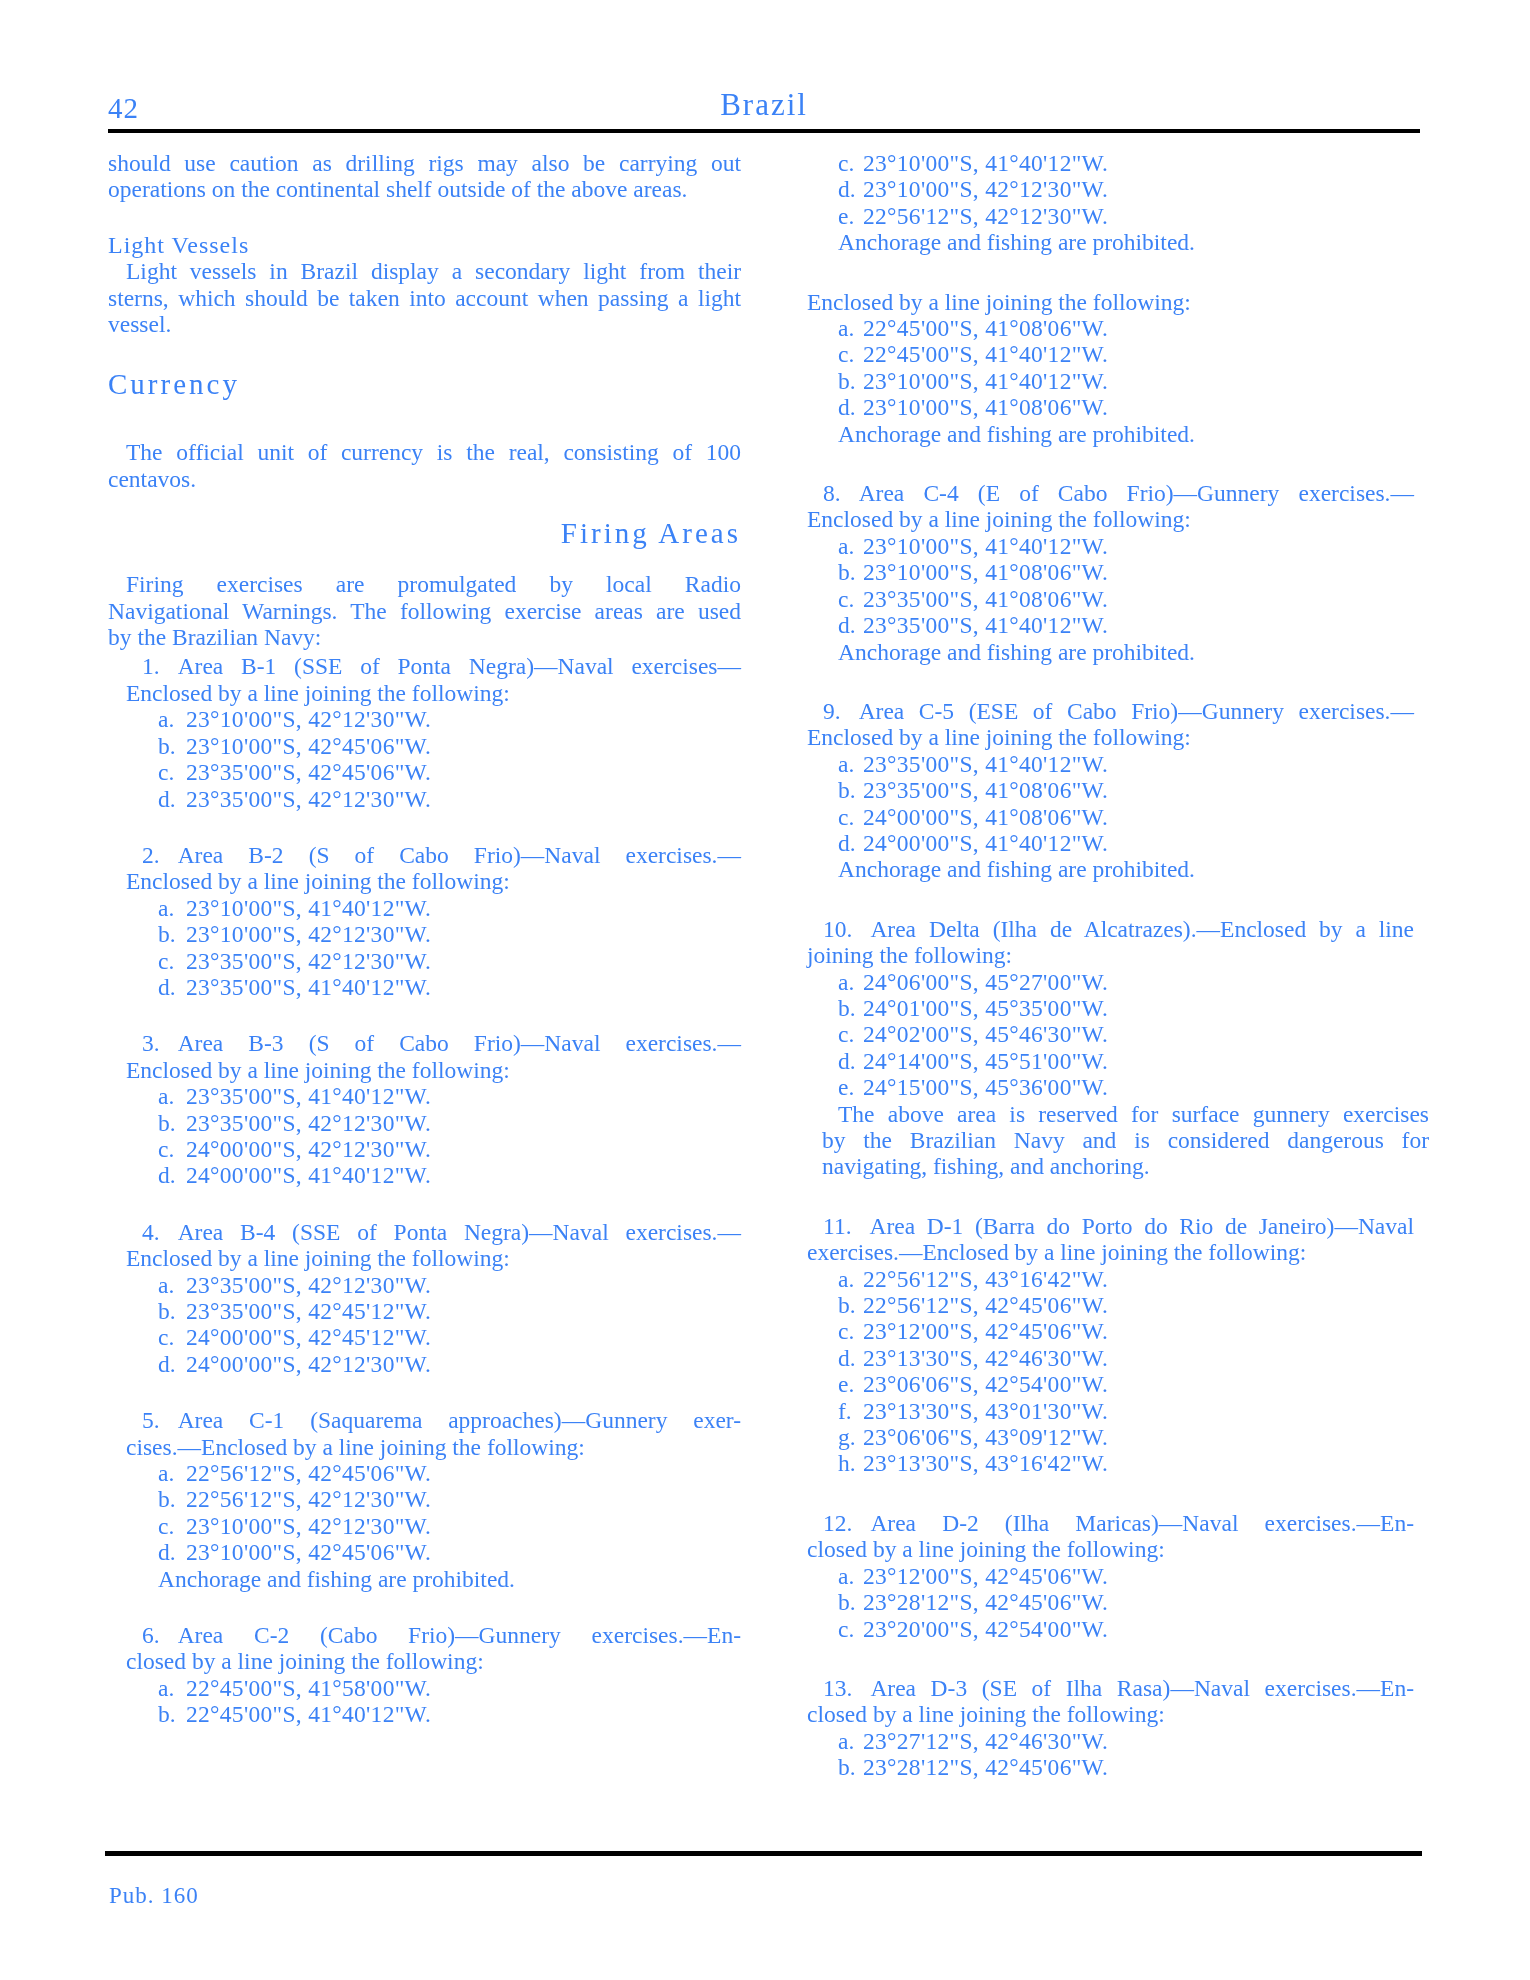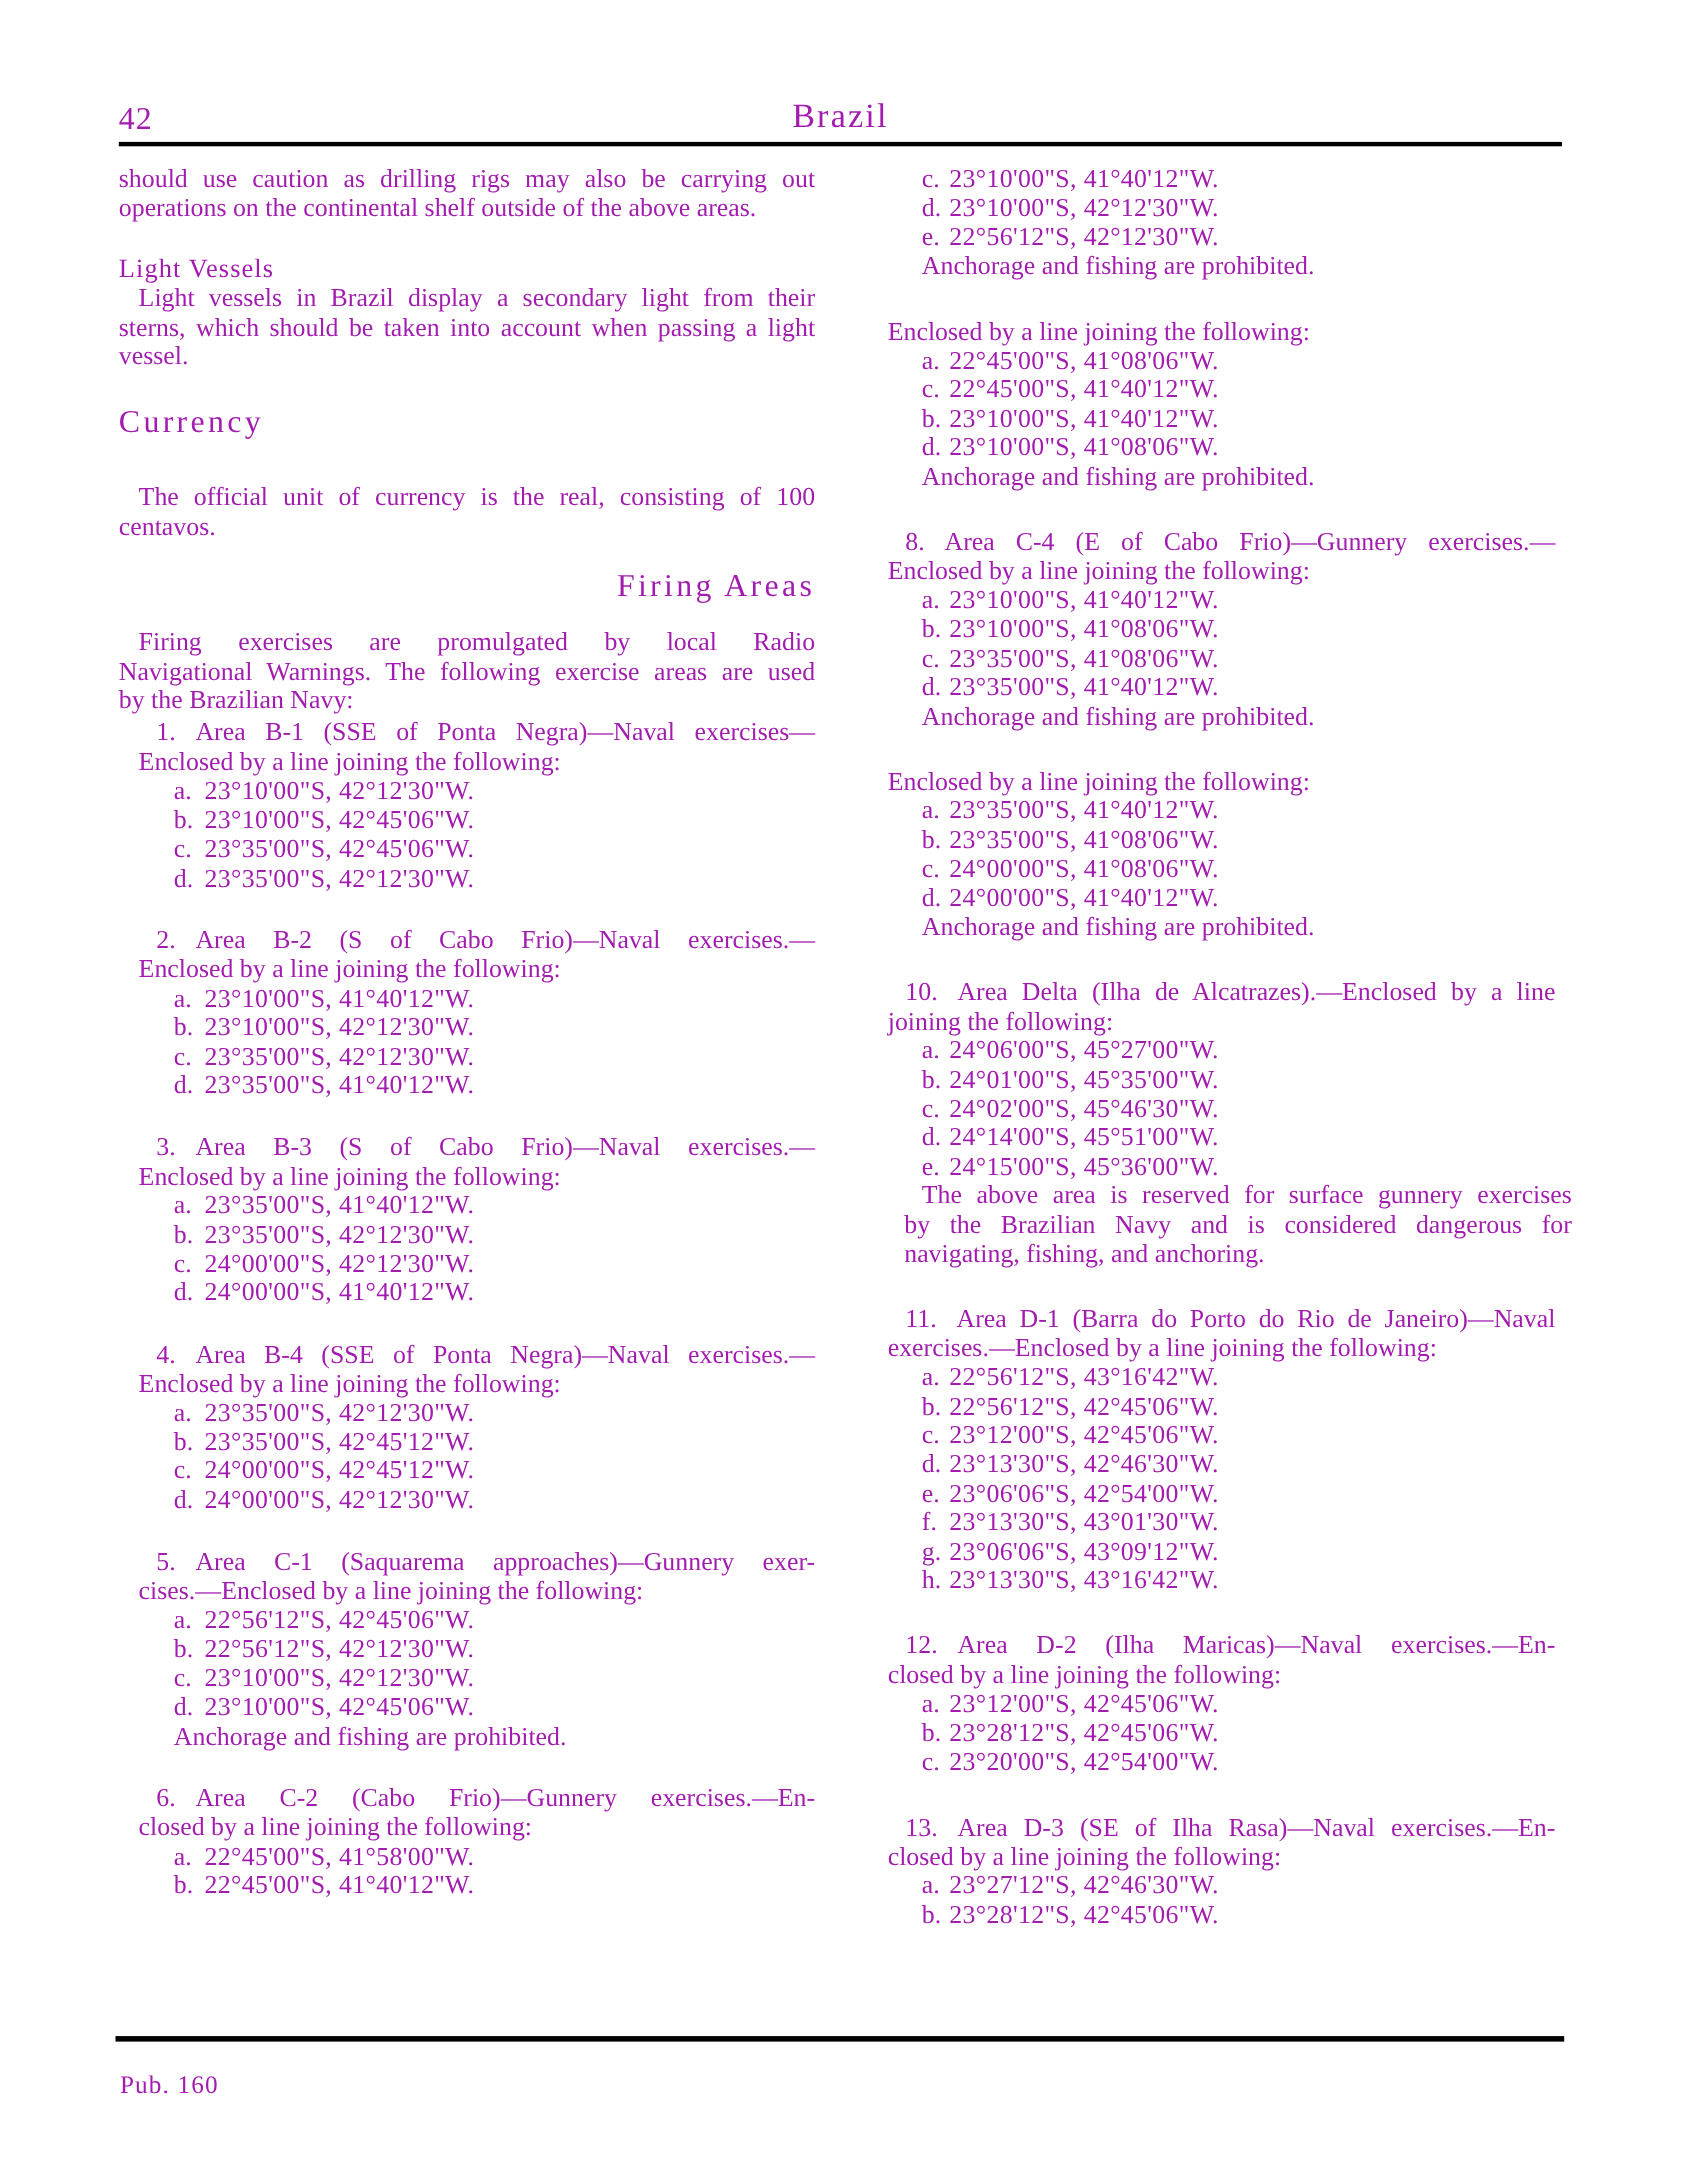--- a/index.html
+++ b/index.html
@@ -1,21 +1,21 @@
 <!DOCTYPE html>
 <html><head>
 <meta charset="utf-8">
 <style>
   html,body{margin:0;padding:0;background:#888;}
   .page{
     position:relative;
     width:1530px;height:1980px;
     background:#ffffff;
     font-family:"Liberation Serif","DejaVu Serif",serif;
-    color:#a21caf;
+    color:#3b82f6;
     overflow:hidden;
   }
   .pageno{
     position:absolute;left:108px;top:92px;
     font-size:29px;line-height:32px;letter-spacing:1px;
   }
   .title{
     position:absolute;left:108px;width:1312px;top:88px;
     text-align:center;font-size:31px;line-height:34px;letter-spacing:2px;
   }
@@ -178,20 +178,21 @@
       <div class="ln jl l1"><span class="num">8.</span><span>Area C-4 (E of Cabo Frio)—Gunnery exercises.—</span></div>
       <div class="ln">Enclosed by a line joining the following:</div>
       <div class="ln coord"><span class="clet">a.</span><span>23°10'00"S, 41°40'12"W.</span></div>
       <div class="ln coord"><span class="clet">b.</span><span>23°10'00"S, 41°08'06"W.</span></div>
       <div class="ln coord"><span class="clet">c.</span><span>23°35'00"S, 41°08'06"W.</span></div>
       <div class="ln coord"><span class="clet">d.</span><span>23°35'00"S, 41°40'12"W.</span></div>
       <div class="ln anote">Anchorage and fishing are prohibited.</div>
     </div>
 
     <div class="item">
+      <div class="ln jl l1"><span class="num">9.</span><span>Area C-5 (ESE of Cabo Frio)—Gunnery exercises.—</span></div>
       <div class="ln">Enclosed by a line joining the following:</div>
       <div class="ln coord"><span class="clet">a.</span><span>23°35'00"S, 41°40'12"W.</span></div>
       <div class="ln coord"><span class="clet">b.</span><span>23°35'00"S, 41°08'06"W.</span></div>
       <div class="ln coord"><span class="clet">c.</span><span>24°00'00"S, 41°08'06"W.</span></div>
       <div class="ln coord"><span class="clet">d.</span><span>24°00'00"S, 41°40'12"W.</span></div>
       <div class="ln anote">Anchorage and fishing are prohibited.</div>
     </div>
 
     <div class="item">
       <div class="ln jl l1"><span class="num">10.</span><span>Area Delta (Ilha de Alcatrazes).—Enclosed by a line</span></div>

